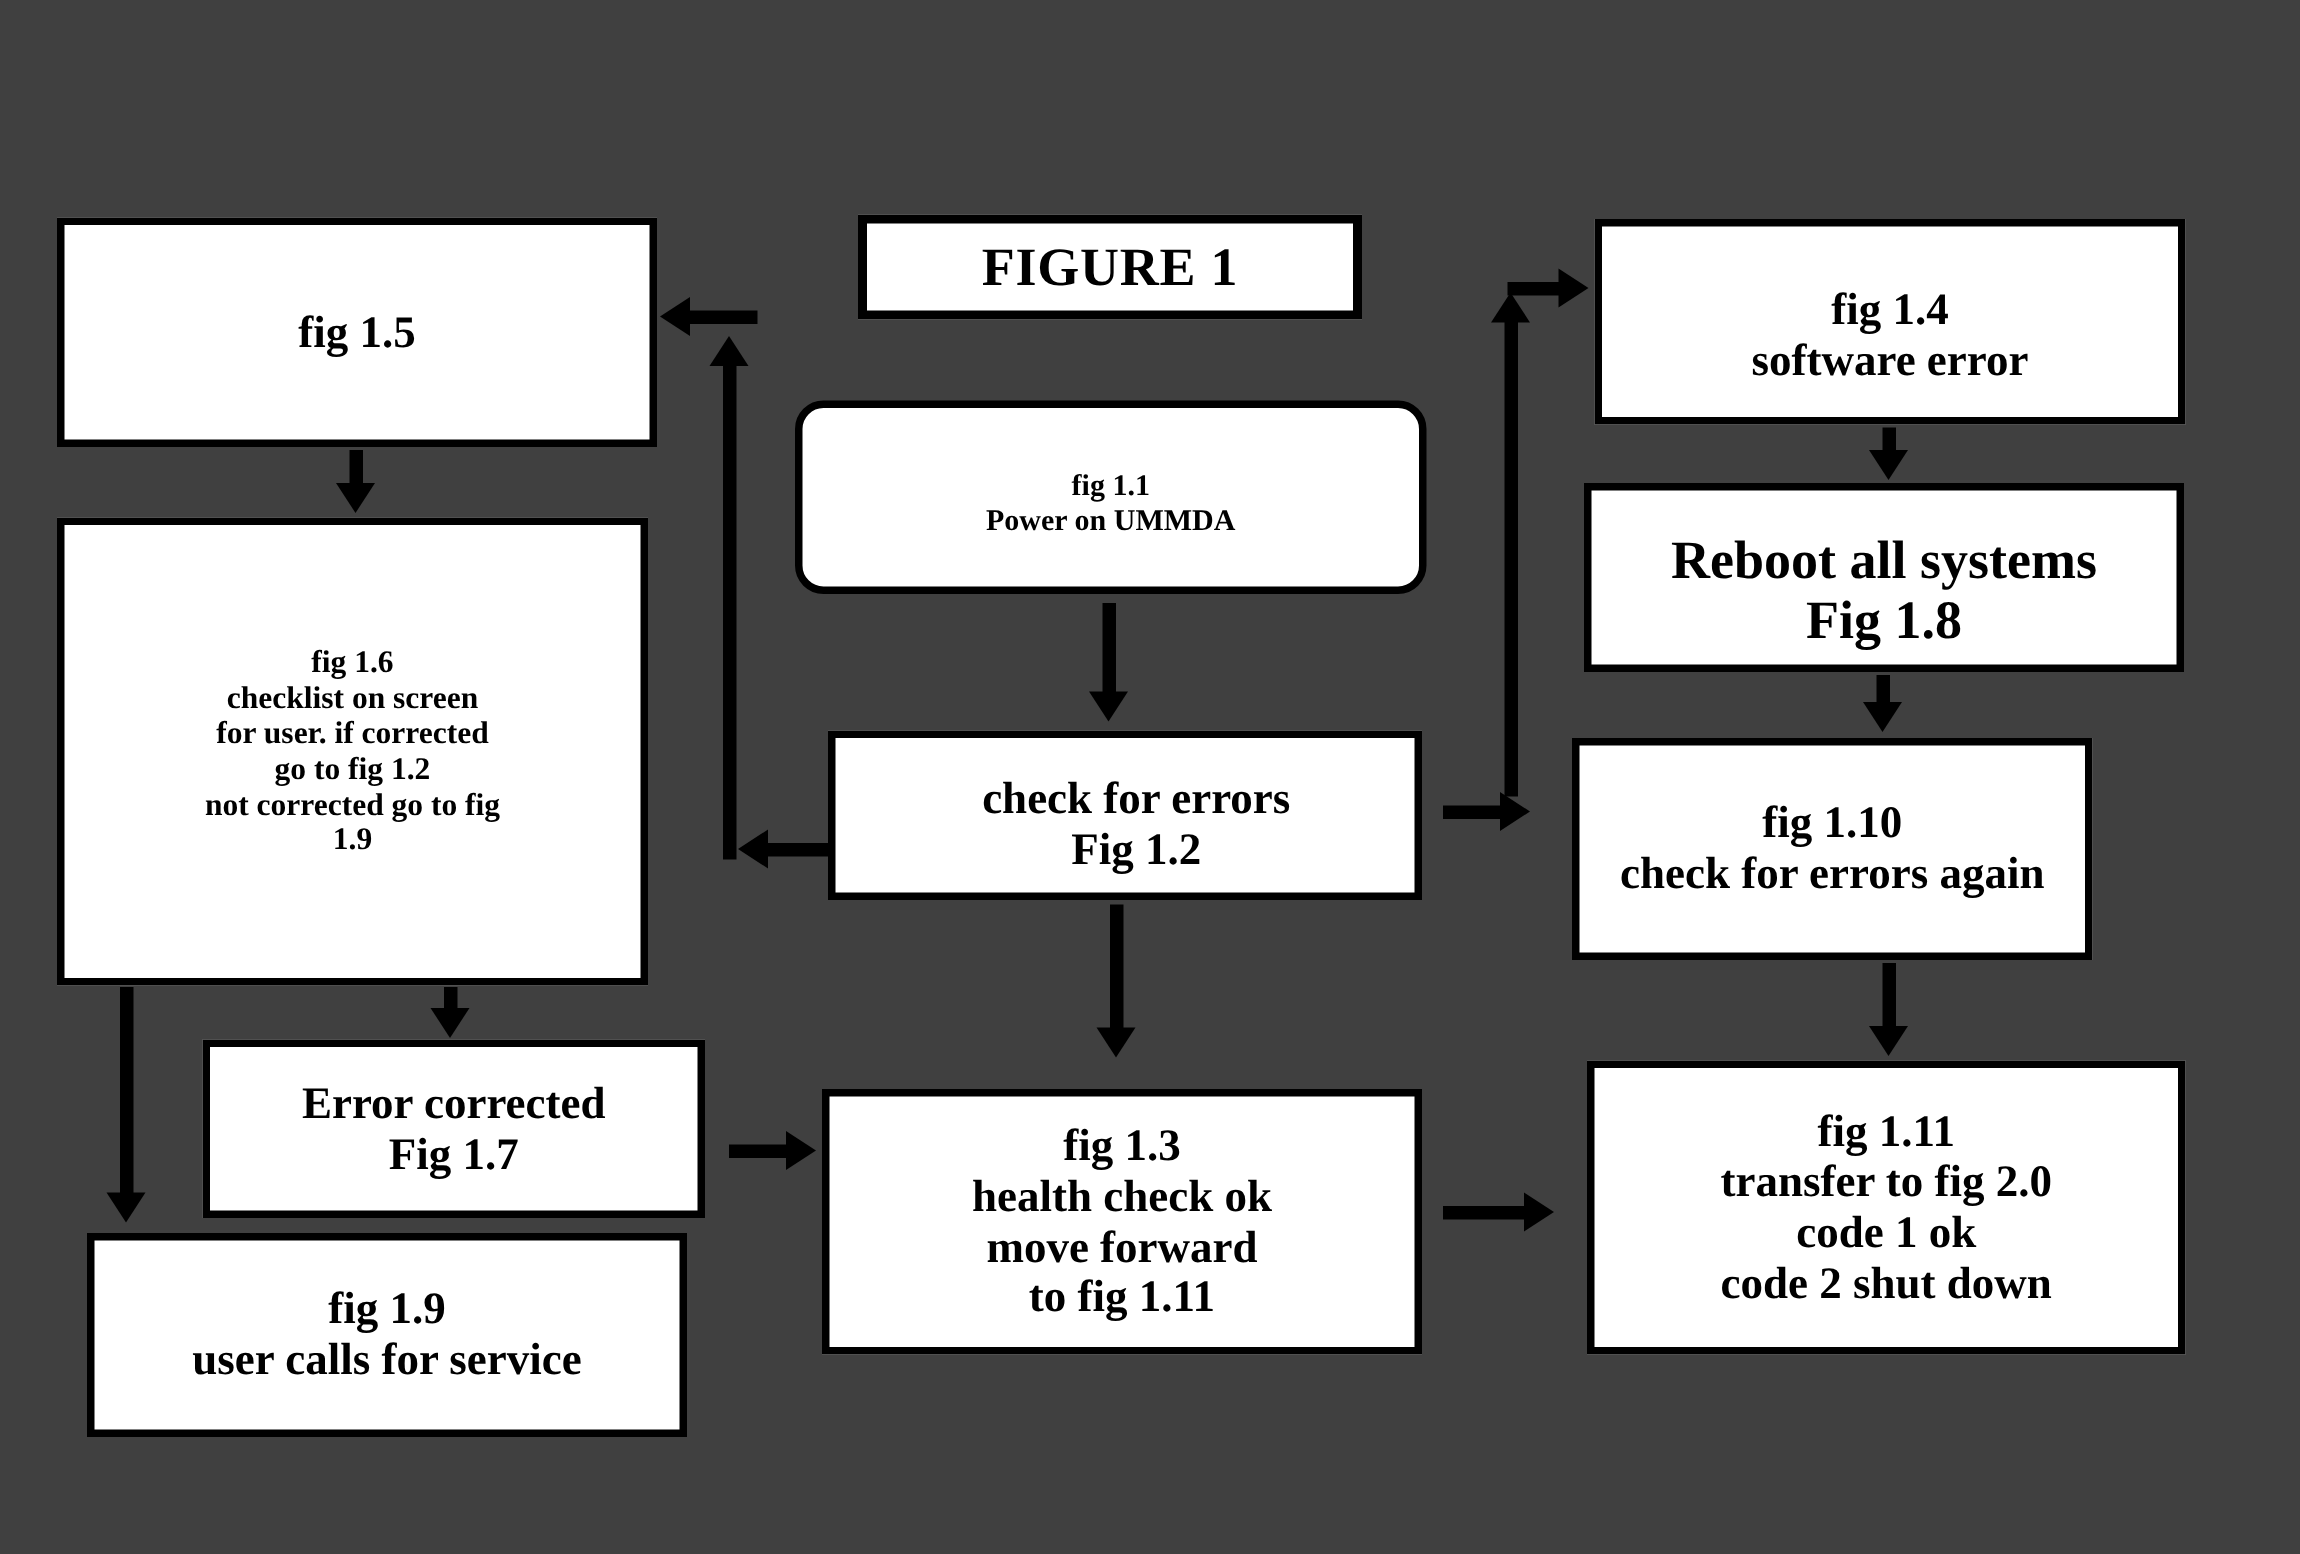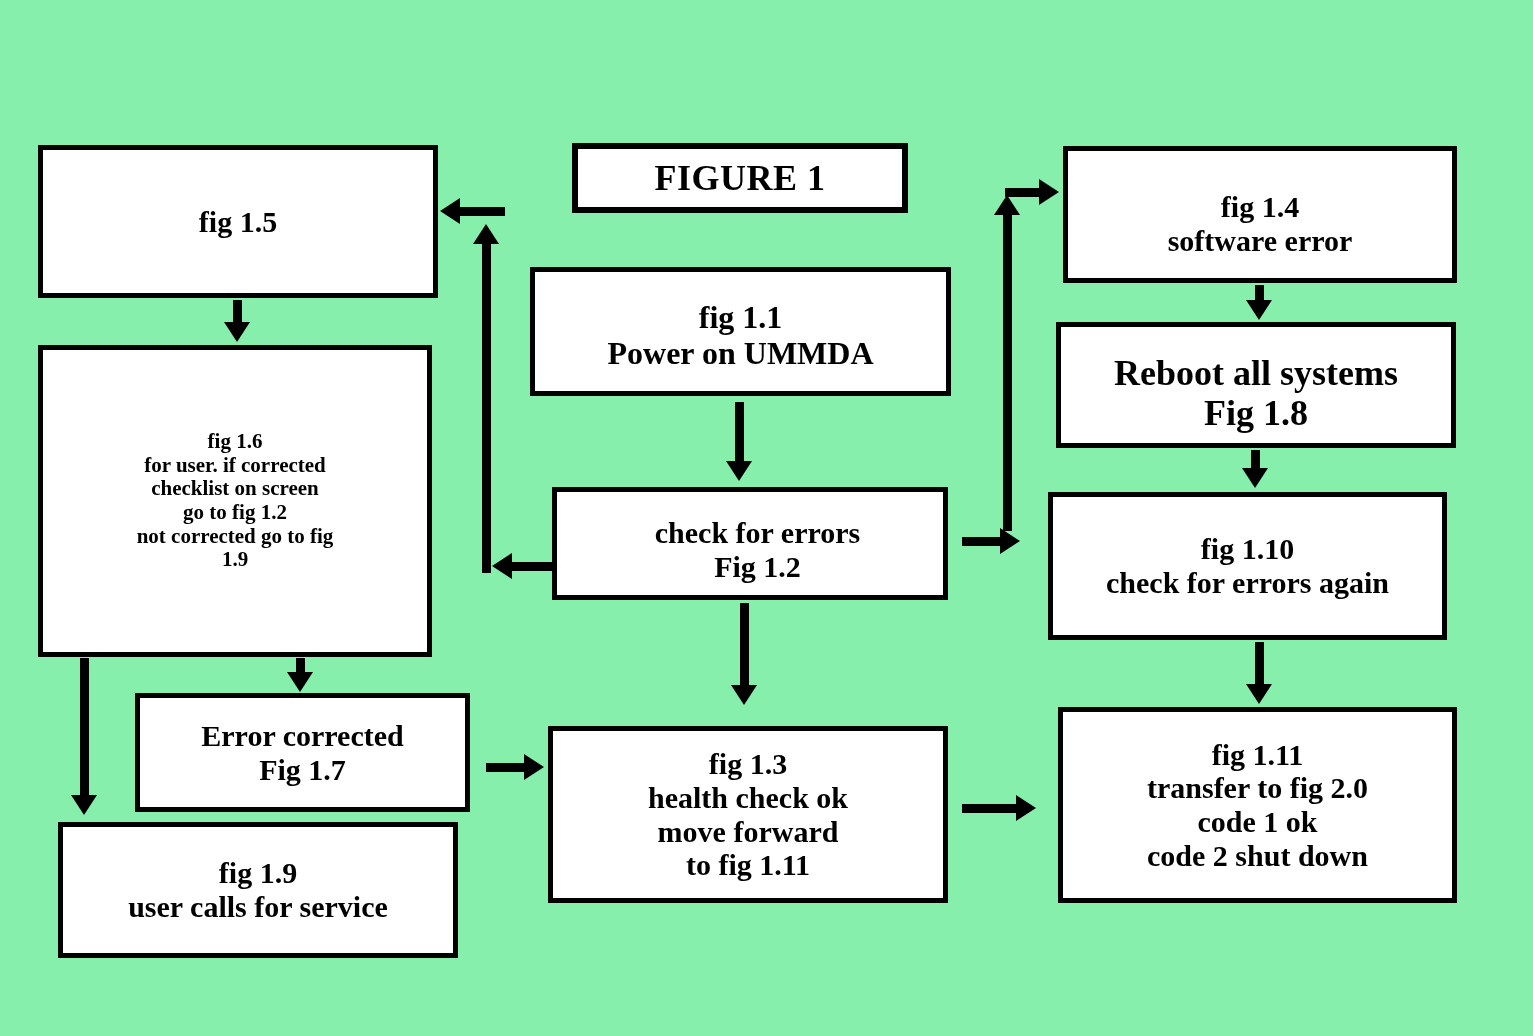--- a/index.html
+++ b/index.html
@@ -1,21 +1,21 @@
 <!DOCTYPE html>
 <html><head>
 <meta charset="utf-8">
 <title>Figure 1 Flowchart</title>
 <style>
   html,body{margin:0;padding:0;background:#ffffff;}
   #stage{
     position:relative;
     width:1533px;
     height:1036px;
-    background:#86efac;
+    background:#404040;
     overflow:hidden;
     font-family:"Liberation Serif","DejaVu Serif",serif;
   }
   .node{
     position:absolute;
     box-sizing:border-box;
     border:5px solid #000000;
     background:#ffffff;
     color:#000000;
     font-weight:bold;
@@ -73,38 +73,38 @@
   <div class="node title-node" style="left:572px;top:143px;width:336px;height:70px;">
     <span class="ln">FIGURE 1</span>
   </div>
 
   <div class="node" style="left:38px;top:145px;width:400px;height:153px;font-size:30px;">
     <span class="ln">fig 1.5</span>
   </div>
 
   <div class="node" style="left:38px;top:345px;width:394px;height:312px;font-size:21px;">
     <span class="ln">fig 1.6</span>
+    <span class="ln">checklist on screen</span>
     <span class="ln">for user. if corrected</span>
-    <span class="ln">checklist on screen</span>
     <span class="ln">go to fig 1.2</span>
     <span class="ln">not corrected go to fig</span>
     <span class="ln">1.9</span>
   </div>
 
   <div class="node" style="left:135px;top:693px;width:335px;height:119px;font-size:30px;">
     <span class="ln">Error corrected</span>
     <span class="ln">Fig 1.7</span>
   </div>
 
   <div class="node" style="left:58px;top:822px;width:400px;height:136px;font-size:30px;">
     <span class="ln">fig 1.9</span>
     <span class="ln">user calls for service</span>
   </div>
 
-  <div class="node top-anchored" style="left:530px;top:267px;width:421px;height:129px;font-size:32px;">
+  <div class="node top-anchored" style="left:530px;top:267px;width:421px;height:129px;font-size:20px;border-radius:19px;">
     <span class="ln">fig 1.1</span>
     <span class="ln">Power on UMMDA</span>
   </div>
 
   <div class="node top-anchored" style="left:552px;top:487px;width:396px;height:113px;font-size:30px;padding-top:14px;padding-left:21px;">
     <span class="ln">check for errors</span>
     <span class="ln">Fig 1.2</span>
   </div>
 
   <div class="node" style="left:548px;top:726px;width:400px;height:177px;font-size:30px;">
@@ -117,21 +117,21 @@
   <div class="node top-anchored" style="left:1063px;top:146px;width:394px;height:137px;font-size:30px;padding-top:20px;">
     <span class="ln">fig 1.4</span>
     <span class="ln">software error</span>
   </div>
 
   <div class="node top-anchored" style="left:1056px;top:322px;width:400px;height:126px;font-size:36px;padding-top:18px;">
     <span class="ln">Reboot all systems</span>
     <span class="ln">Fig 1.8</span>
   </div>
 
-  <div class="node" style="left:1048px;top:492px;width:399px;height:148px;font-size:30px;">
+  <div class="node" style="left:1048px;top:492px;width:347px;height:148px;font-size:30px;">
     <span class="ln">fig 1.10</span>
     <span class="ln">check for errors again</span>
   </div>
 
   <div class="node" style="left:1058px;top:707px;width:399px;height:196px;font-size:30px;">
     <span class="ln">fig 1.11</span>
     <span class="ln">transfer to fig 2.0</span>
     <span class="ln">code 1 ok</span>
     <span class="ln">code 2 shut down</span>
   </div>

